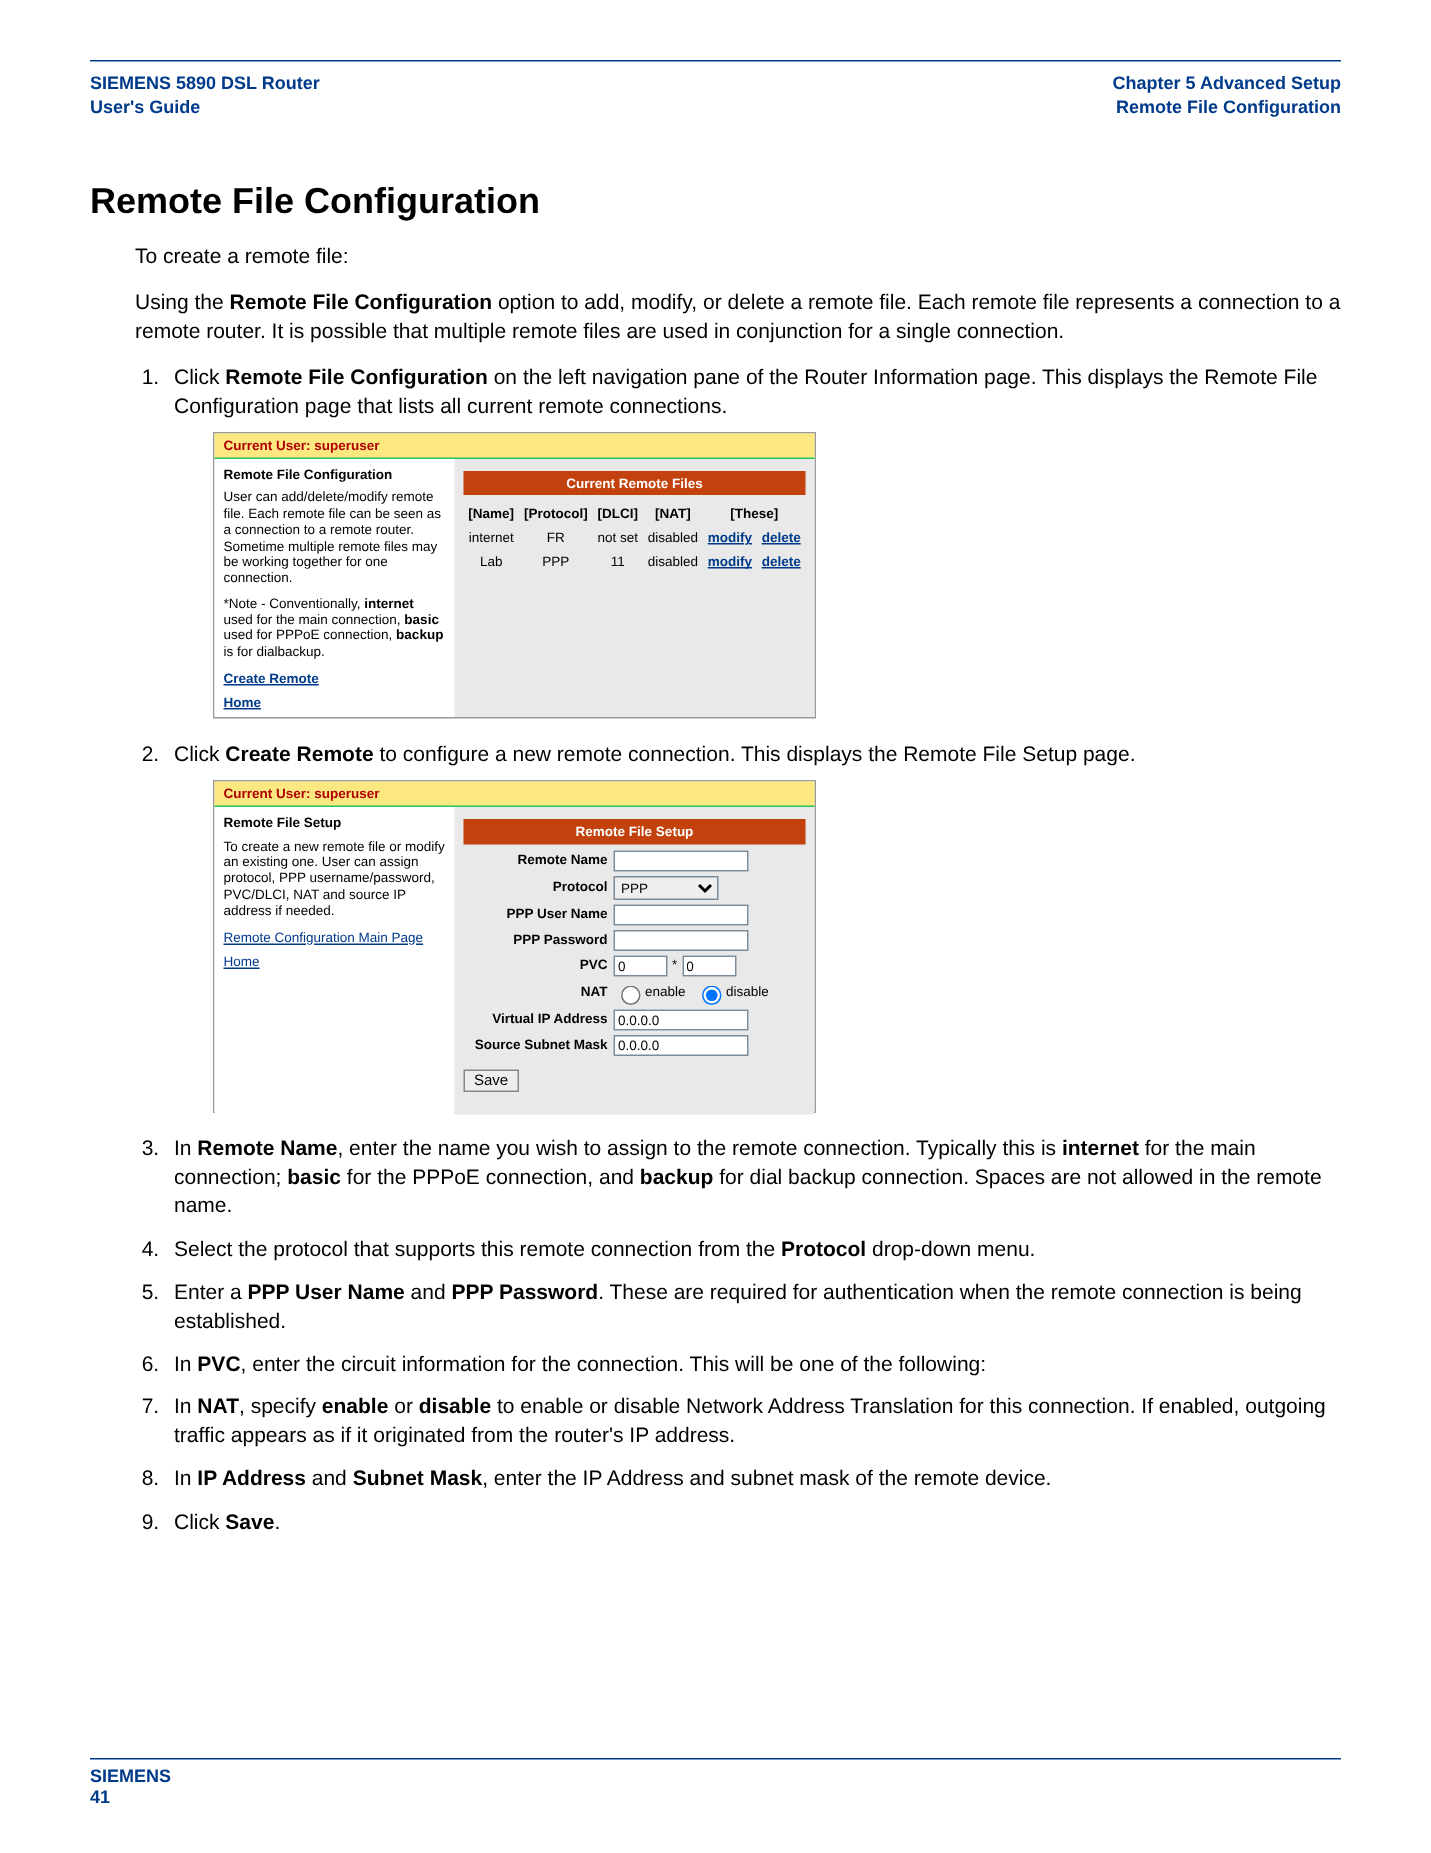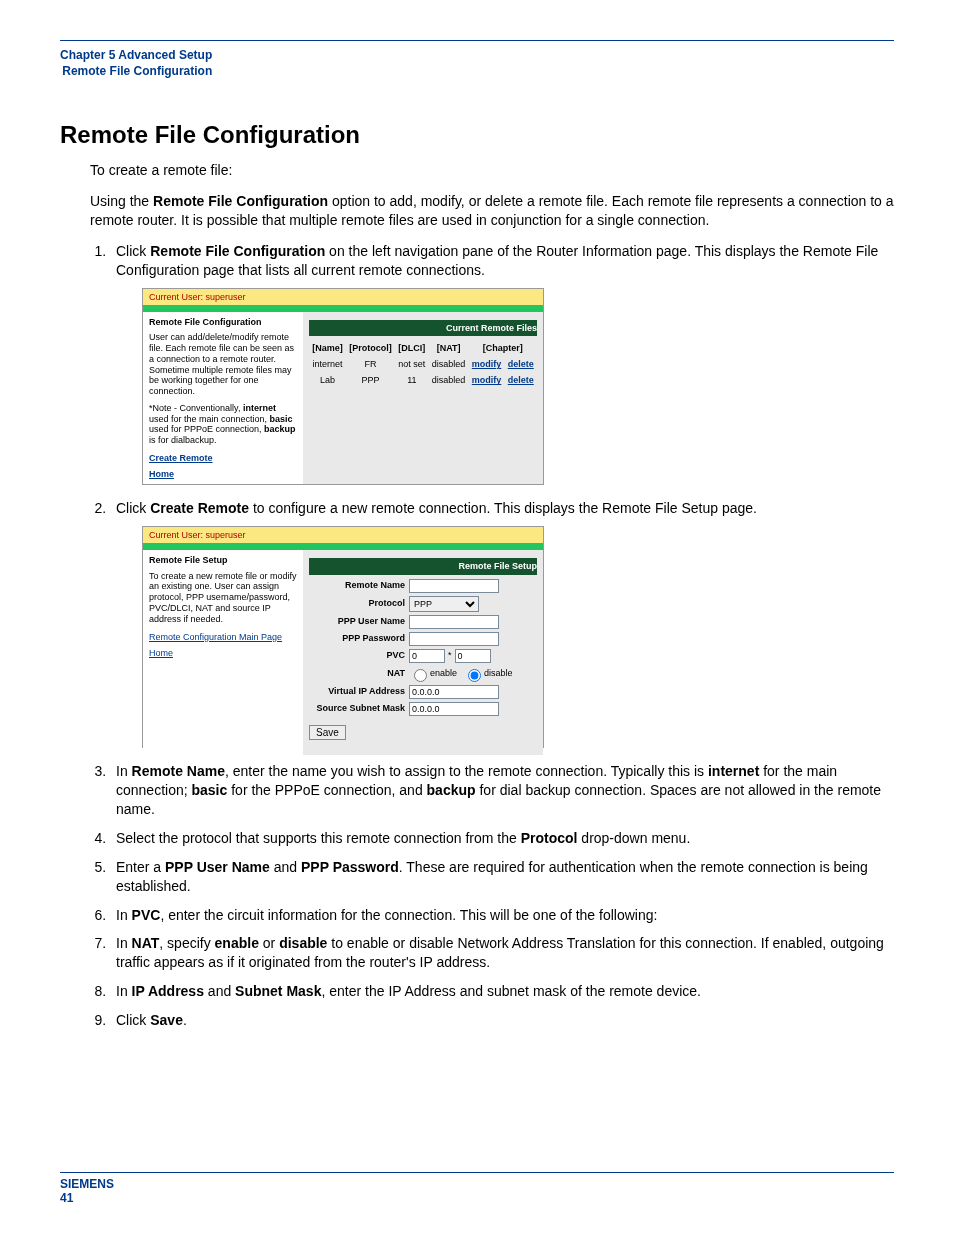--- a/index.html
+++ b/index.html
@@ -72,45 +72,46 @@
     font-family: Tahoma, Arial, sans-serif;
     font-size: 9px;
     color: #000;
     background: #fff;
   }
   .shot-userbar {
     background: #fbe880;
     color: #b00000;
     font-size: 9px;
     padding: 2px 6px;
-    border-bottom: 7px solid #22c55e;
+    border-bottom: 1px solid #22c55e;
+    font-weight: bold;
   }
   .shot-body {
     display: flex;
   }
   .shot-left {
     width: 160px;
     background: #fff;
     padding: 4px 6px;
     box-sizing: border-box;
   }
   .shot-left .t { font-weight: bold; margin-bottom: 4px; }
   .shot-left .p { margin-bottom: 6px; line-height: 1.2; }
   .shot-left .lnk { color: #003a8a; text-decoration: underline; font-weight: bold; display: block; margin-top: 4px; }
   .shot-right {
     flex: 1;
     background: #e9e9e9;
     padding: 8px 6px 10px 6px;
     box-sizing: border-box;
   }
   .tbl-title {
-    background: #14532d;
+    background: #c2410c;
     color: #fff;
     font-weight: bold;
-    text-align: right;
+    text-align: center;
     padding: 2px 0;
     margin-bottom: 4px;
     font-size: 9px;
   }
   table.cr {
     width: 100%;
     border-collapse: collapse;
     font-size: 9px;
   }
   table.cr th, table.cr td {
@@ -153,20 +154,24 @@
     flex-direction: column;
   }
 </style>
 </head>
 <body>
 
 <div class="page">
 
   <hr class="hr-top">
   <div class="header">
+    <div class="header-left">
+      <div>SIEMENS 5890 DSL Router</div>
+      <div>User's Guide</div>
+    </div>
     <div class="header-right">
       <div>Chapter 5  Advanced Setup</div>
       <div>Remote File Configuration</div>
     </div>
   </div>
 
   <h1 class="section-title">Remote File Configuration</h1>
 
   <div class="body-text">
     <p>To create a remote file:</p>
@@ -194,21 +199,21 @@
           </div>
           <div class="shot-right">
             <div class="tbl-title">Current Remote Files</div>
             <table class="cr">
               <tbody>
                   <tr>
                 <th>[Name]</th>
                 <th>[Protocol]</th>
                 <th>[DLCI]</th>
                 <th>[NAT]</th>
-                <th colspan="2">[Chapter]</th>
+                <th colspan="2">[These]</th>
               </tr>
               <tr>
                 <td>internet</td>
                 <td>FR</td>
                 <td>not set</td>
                 <td>disabled</td>
                 <td><a href="#">modify</a></td>
                 <td><a href="#">delete</a></td>
               </tr>
               <tr>

